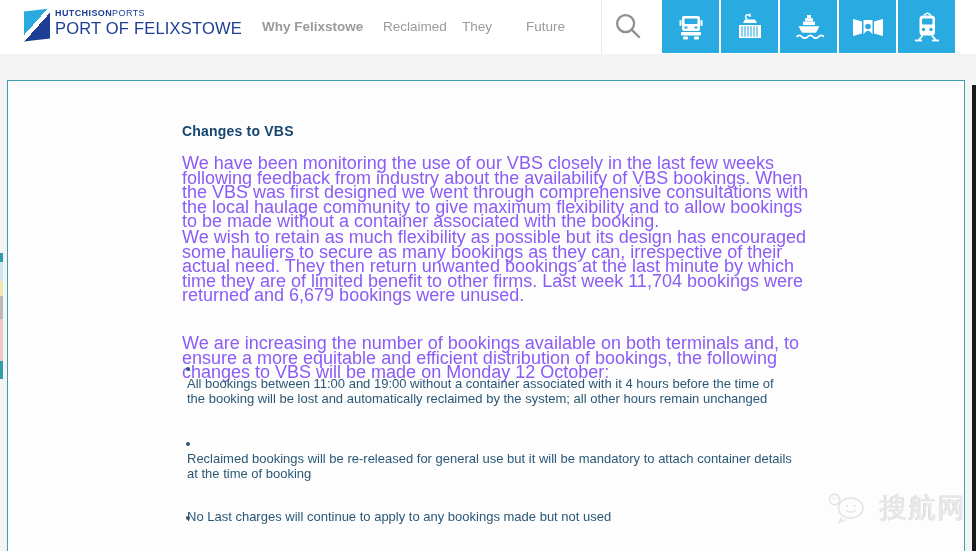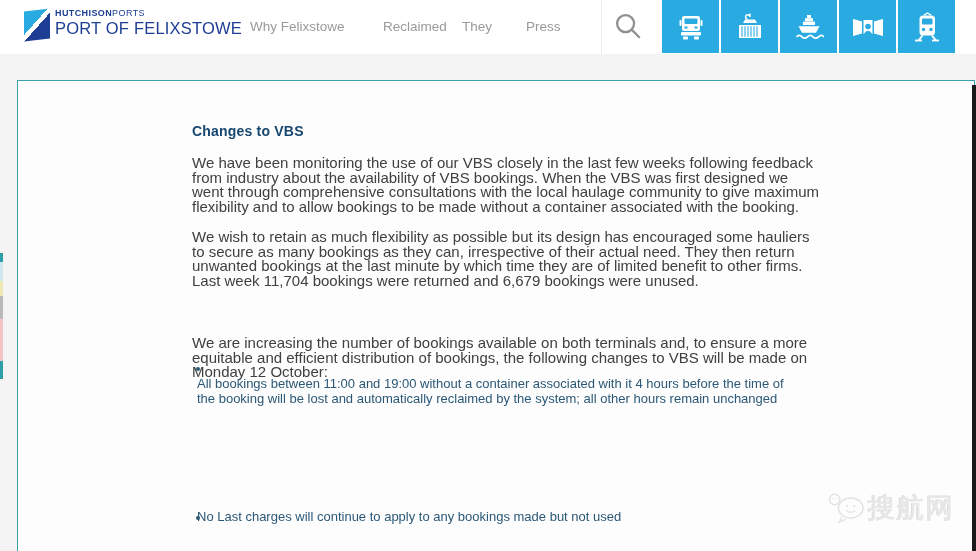--- a/index.html
+++ b/index.html
@@ -16,45 +16,45 @@
     width:26px; height:30px; margin-top:2px;
     background:linear-gradient(135deg,#29abe2 42%,#ffffff 42%,#ffffff 54%,#1d3e94 54%);
     transform:skewY(-7deg);
   }
   .logo-text { display:flex; flex-direction:column; }
   .logo-line1 { font-size:9px; letter-spacing:.4px; color:#1d3e94; line-height:11px; }
   .logo-line1 .b { font-weight:bold; }
   .logo-line2 { font-size:16.5px; font-weight:normal; color:#1d3e94; letter-spacing:.2px; line-height:19px; }
 
   .nav-link { position:absolute; top:19px; font-size:13.5px; color:#9a9a9a; cursor:pointer; white-space:nowrap; }
-  .nav-0 { left:250px; } .nav-1 { left:383px; } .nav-2 { left:462px; } .nav-3 { left:526px; }
+  .nav-0 { left:262px;font-weight:bold; } .nav-1 { left:383px; } .nav-2 { left:462px; } .nav-3 { left:526px; }
 
   .header-divider { position:absolute; left:601px; top:0; width:1px; height:54px; background:#ececec; }
   .search-btn { position:absolute; left:612px; top:10px; width:34px; height:34px; cursor:pointer; }
 
   .tiles { position:absolute; left:662px; top:0; display:flex; gap:2px; }
   .tile {
     width:57px; height:53px; background:#29abe2; cursor:pointer;
     display:flex; align-items:center; justify-content:center;
   }
 
   
   .band { position:absolute; left:0; top:54px; width:976px; height:497px; background:#f4f4f4; }
   .card {
-    position:absolute; left:17px; top:80px; width:958px; height:471px;
+    position:absolute; left:7px; top:80px; width:958px; height:471px;
     background:#fdfdfd; border:1px solid #3aa0ac; border-bottom:none;
   }
 
   .article-title {
     position:absolute; left:174px; top:42px;
     font-size:14px; font-weight:bold; color:#16466f; letter-spacing:.2px;
   }
   .para {
     position:absolute; left:174px; width:628px;
-    font-size:15px; line-height:14.6px; color:#404040;
+    font-size:18px; line-height:14.6px; color:#8b5cf6;
   }
   .p0 { top:75px; } .p1 { top:149px; } .p2 { top:223px;margin-top:32px; }
 
   .bullet { position:absolute; left:176px; width:625px; }
   .b0 { top:283px; } .b1 { top:358px; } .b2 { top:429px; }
   .bullet .dot {
     position:absolute; left:2px; top:3px; width:4px; height:4px;
     border-radius:50%; background:#2b5877;
   }
   .bullet .btext {
@@ -67,21 +67,21 @@
   
   .left-sliver {
     position:absolute; left:0; top:253px; width:3px; height:126px;
     background:linear-gradient(#2e9faa 0 7%,#cfe8ee 7% 22%,#efe7b0 22% 34%,
                #b9b9b9 34% 52%,#f3c6c6 52% 86%,#2e9faa 86% 100%);
   }
   .right-edge-strip { position:absolute; left:972px; top:85px; width:4px; height:466px; background:#191919; }
 
   .watermark {
     position:absolute; left:826px; top:490px;
-    display:flex; align-items:center; gap:0;
+    display:flex; align-items:center; gap:12px;
   }
   .watermark-text {
     font-size:27px; font-weight:bold; letter-spacing:2px; color:#e7e7e7;
     text-shadow:1px 1px 0 #ffffff, -0.5px -0.5px 0 #d0d0d0;
     font-family:"DejaVu Sans","Liberation Sans",sans-serif;
   }
 </style>
 </head>
 <body>
 
@@ -93,21 +93,21 @@
       <div class="flag"></div>
       <div class="logo-text">
         <div class="logo-line1"><span class="b">HUTCHISON</span><span>PORTS</span></div>
         <div class="logo-line2">PORT OF FELIXSTOWE</div>
       </div>
     </div>
 
     <span class="nav-link nav-0">Why Felixstowe</span>
     <span class="nav-link nav-1">Reclaimed</span>
     <span class="nav-link nav-2">They</span>
-    <span class="nav-link nav-3">Press</span>
+    <span class="nav-link nav-3">Future</span>
 
     <div class="header-divider"></div>
 
     <div class="search-btn">
       <svg viewBox="0 0 30 30" width="34" height="34">
         <circle cx="12" cy="12" r="7.5" fill="none" stroke="#8f8f8f" stroke-width="2"></circle>
         <line x1="17.5" y1="17.5" x2="24.5" y2="24.5" stroke="#8f8f8f" stroke-width="2"></line>
       </svg>
     </div>
 
@@ -184,20 +184,24 @@
   <div class="card">
     <div class="article-title">Changes to VBS</div>
 
     <div class="para p0">We have been monitoring the use of our VBS closely in the last few weeks following feedback from industry about the availability of VBS bookings. When the VBS was first designed we went through comprehensive consultations with the local haulage community to give maximum flexibility and to allow bookings to be made without a container associated with the booking.</div>
     <div class="para p1">We wish to retain as much flexibility as possible but its design has encouraged some hauliers to secure as many bookings as they can, irrespective of their actual need. They then return unwanted bookings at the last minute by which time they are of limited benefit to other firms. Last week 11,704 bookings were returned and 6,679 bookings were unused.</div>
     <div class="para p2">We are increasing the number of bookings available on both terminals and, to ensure a more equitable and efficient distribution of bookings, the following changes to VBS will be made on Monday 12 October:</div>
 
     <div class="bullet stacked b0">
       <span class="dot"></span>
       <div class="btext">All bookings between 11:00 and 19:00 without a container associated with it 4 hours before the time of the booking will be lost and automatically reclaimed by the system; all other hours remain unchanged</div>
+    </div>
+    <div class="bullet stacked b1">
+      <span class="dot"></span>
+      <div class="btext">Reclaimed bookings will be re-released for general use but it will be mandatory to attach container details at the time of booking</div>
     </div>
     <div class="bullet inline b2">
       <span class="dot"></span>
       <div class="btext">No Last charges will continue to apply to any bookings made but not used</div>
     </div>
   </div>
 
   <div class="left-sliver"></div>
   <div class="right-edge-strip"></div>
 

